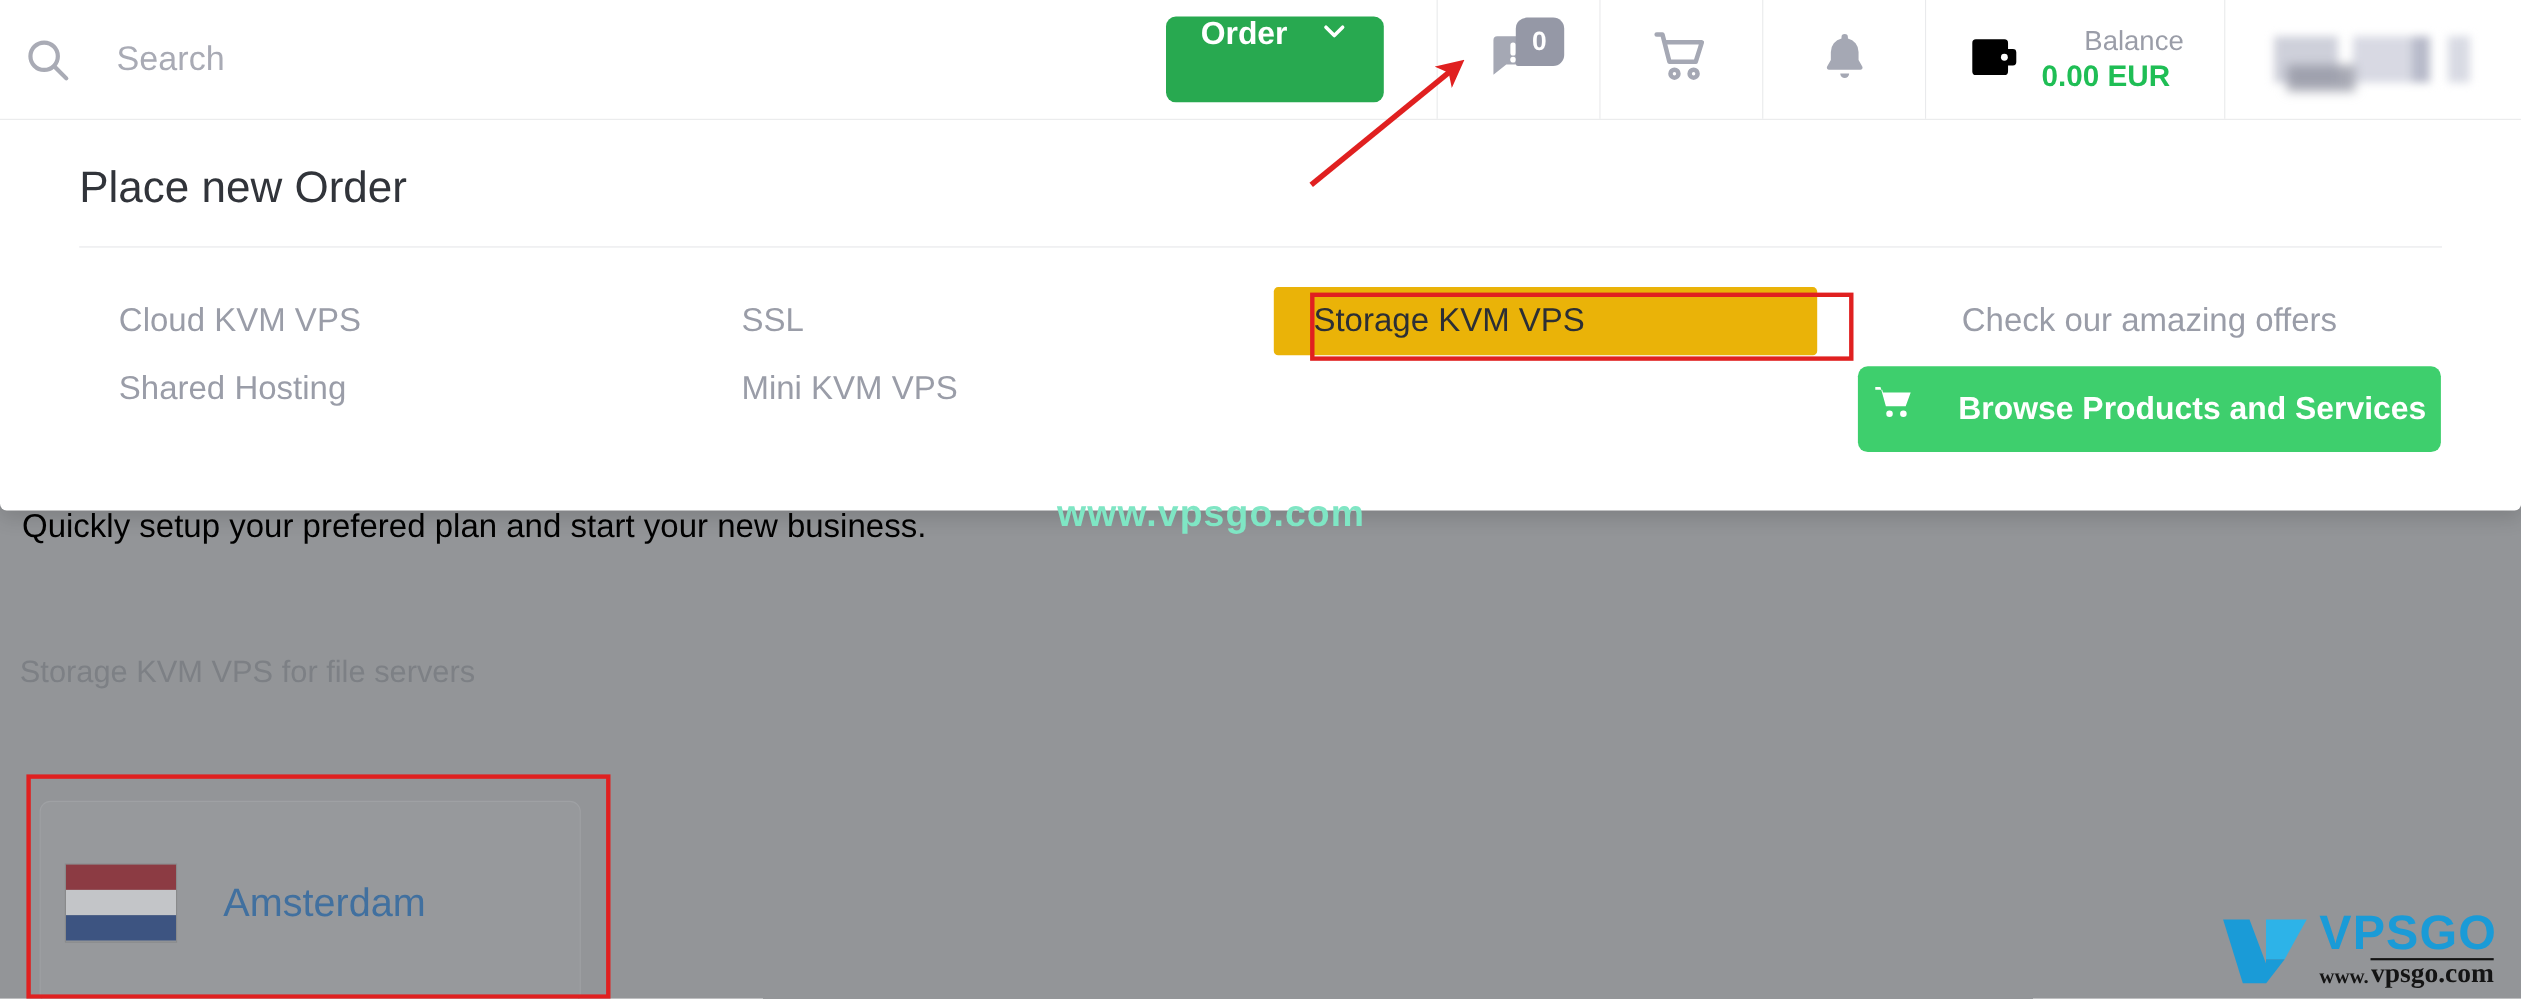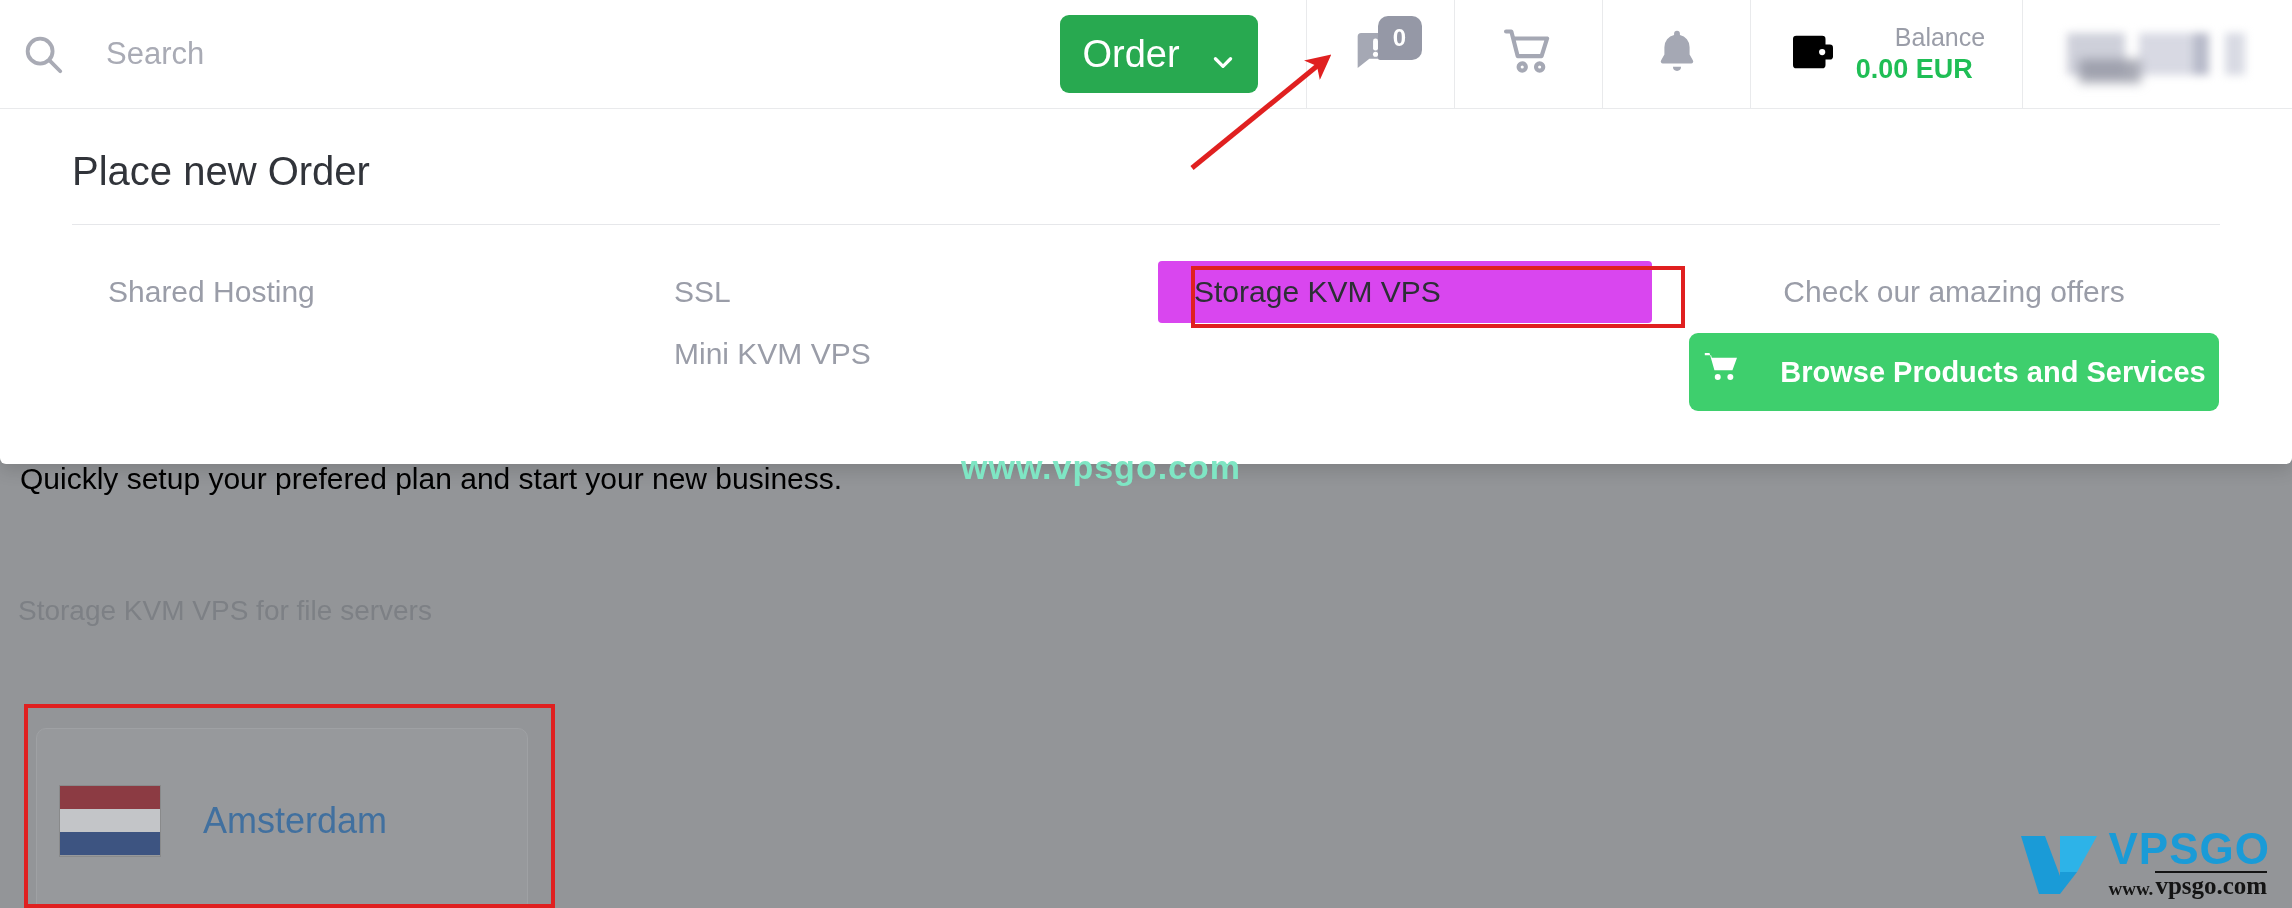--- a/index.html
+++ b/index.html
@@ -109,29 +109,29 @@
     width: 800px;
   }
   .search-input::placeholder { color: #a9abb5; }
 
   .order-zone {
     display: flex; align-items: center;
     padding: 0 48px 0 10px;
     flex: 0 0 auto;
   }
   .order-btn {
-    display: flex; align-items: center; justify-content: center;
+    display: flex; align-items: flex-start; justify-content: center;
     gap: 30px;
     width: 198px; height: 78px;
     border: none; border-radius: 9px;
     background: #28a950;
     color: #ffffff;
     font-family: "Liberation Sans", sans-serif;
-    font-size: 38px;
-    font-weight: normal;
+    font-size: 29px;
+    font-weight: bold;
     cursor: pointer;
   }
   .order-btn .chev { width: 26px; height: 26px; }
 
   .icon-cell {
     flex: 0 0 auto;
     width: 148px;
     border-left: 1px solid #e9eaec;
     display: flex; align-items: center; justify-content: center;
     position: relative;
@@ -207,21 +207,21 @@
   .plink {
     display: block;
     font-size: 30px;
     color: #9a9da8;
     text-decoration: none;
     padding: 14px 14px 14px 36px;
     white-space: nowrap;
     border-radius: 4px;
   }
   .plink.active {
-    background: #d946ef;
+    background: #eab308;
     color: #2c2f35;
     width: 494px;
   }
 
   .cta-text {
     font-size: 30px;
     color: #9a9da8;
     padding: 14px 0 24px 0;
     white-space: nowrap;
   }
@@ -377,20 +377,21 @@
     </div>
 
     <div class="panel-body">
 
       <div class="panel-title">Place new Order</div>
       <div class="panel-divider"></div>
 
       <div class="panel-cols">
 
         <div class="col-links">
+          <a class="plink" href="#">Cloud KVM VPS</a>
           <a class="plink" href="#">Shared Hosting</a>
         </div>
 
         <div class="col-links-2">
           <a class="plink" href="#">SSL</a>
           <a class="plink" href="#">Mini KVM VPS</a>
         </div>
 
         <div class="col-links-3">
           <a class="plink active" href="#">Storage KVM VPS</a>

